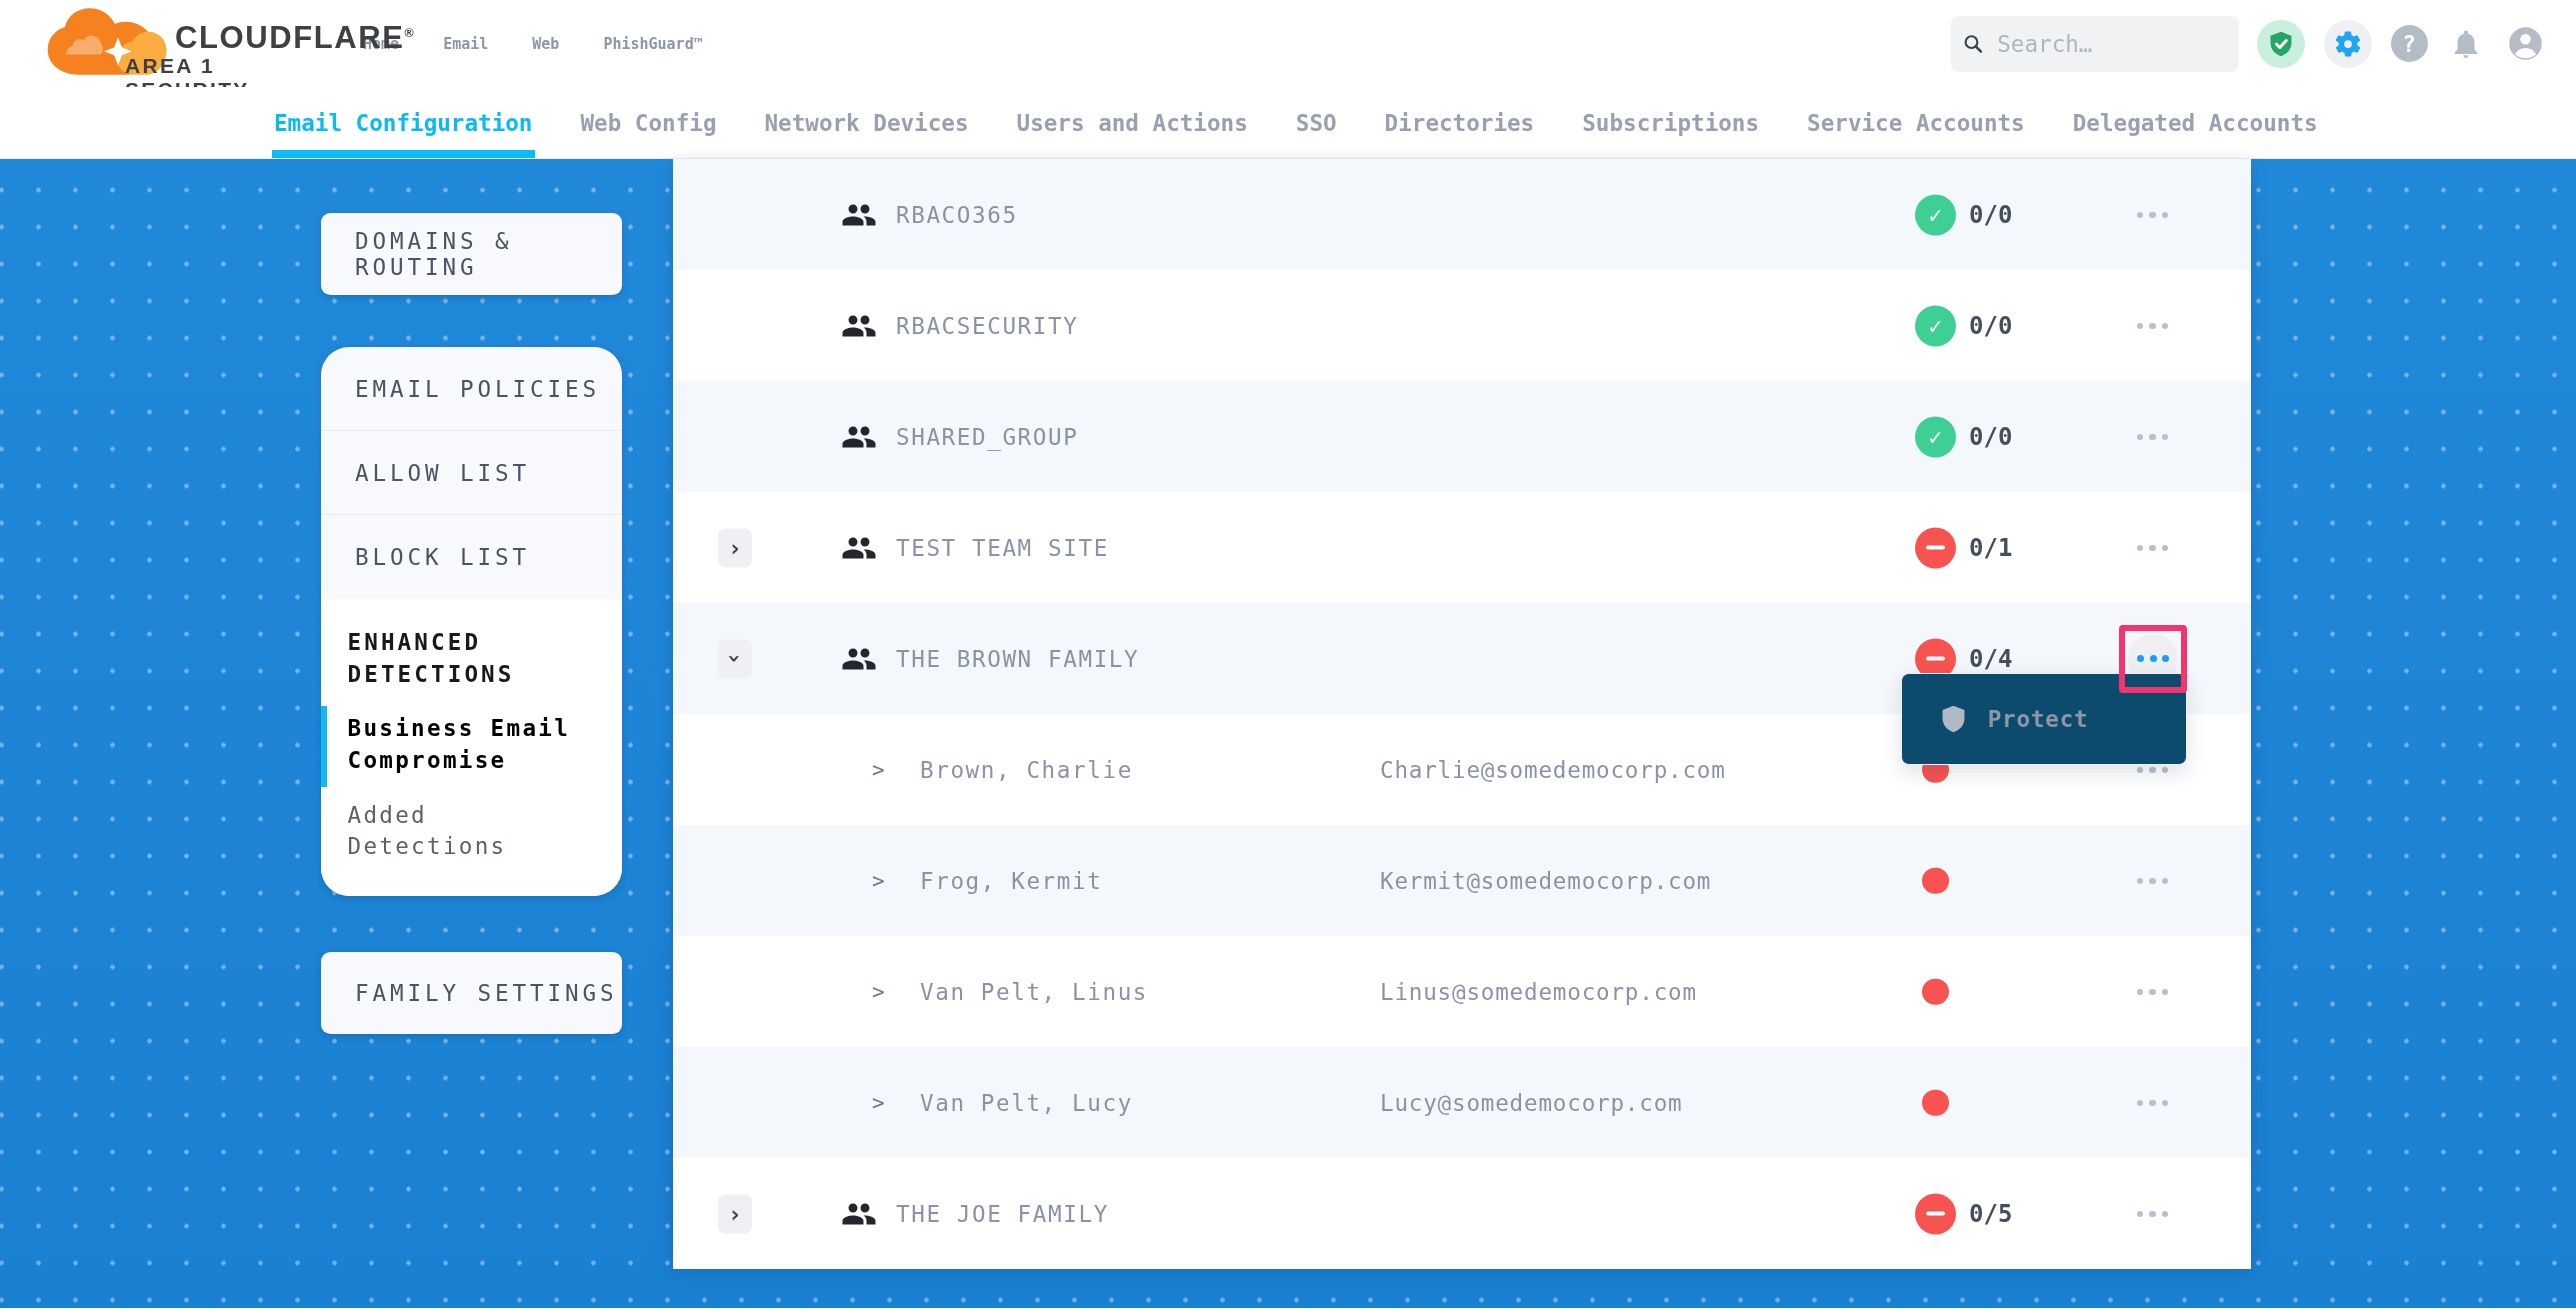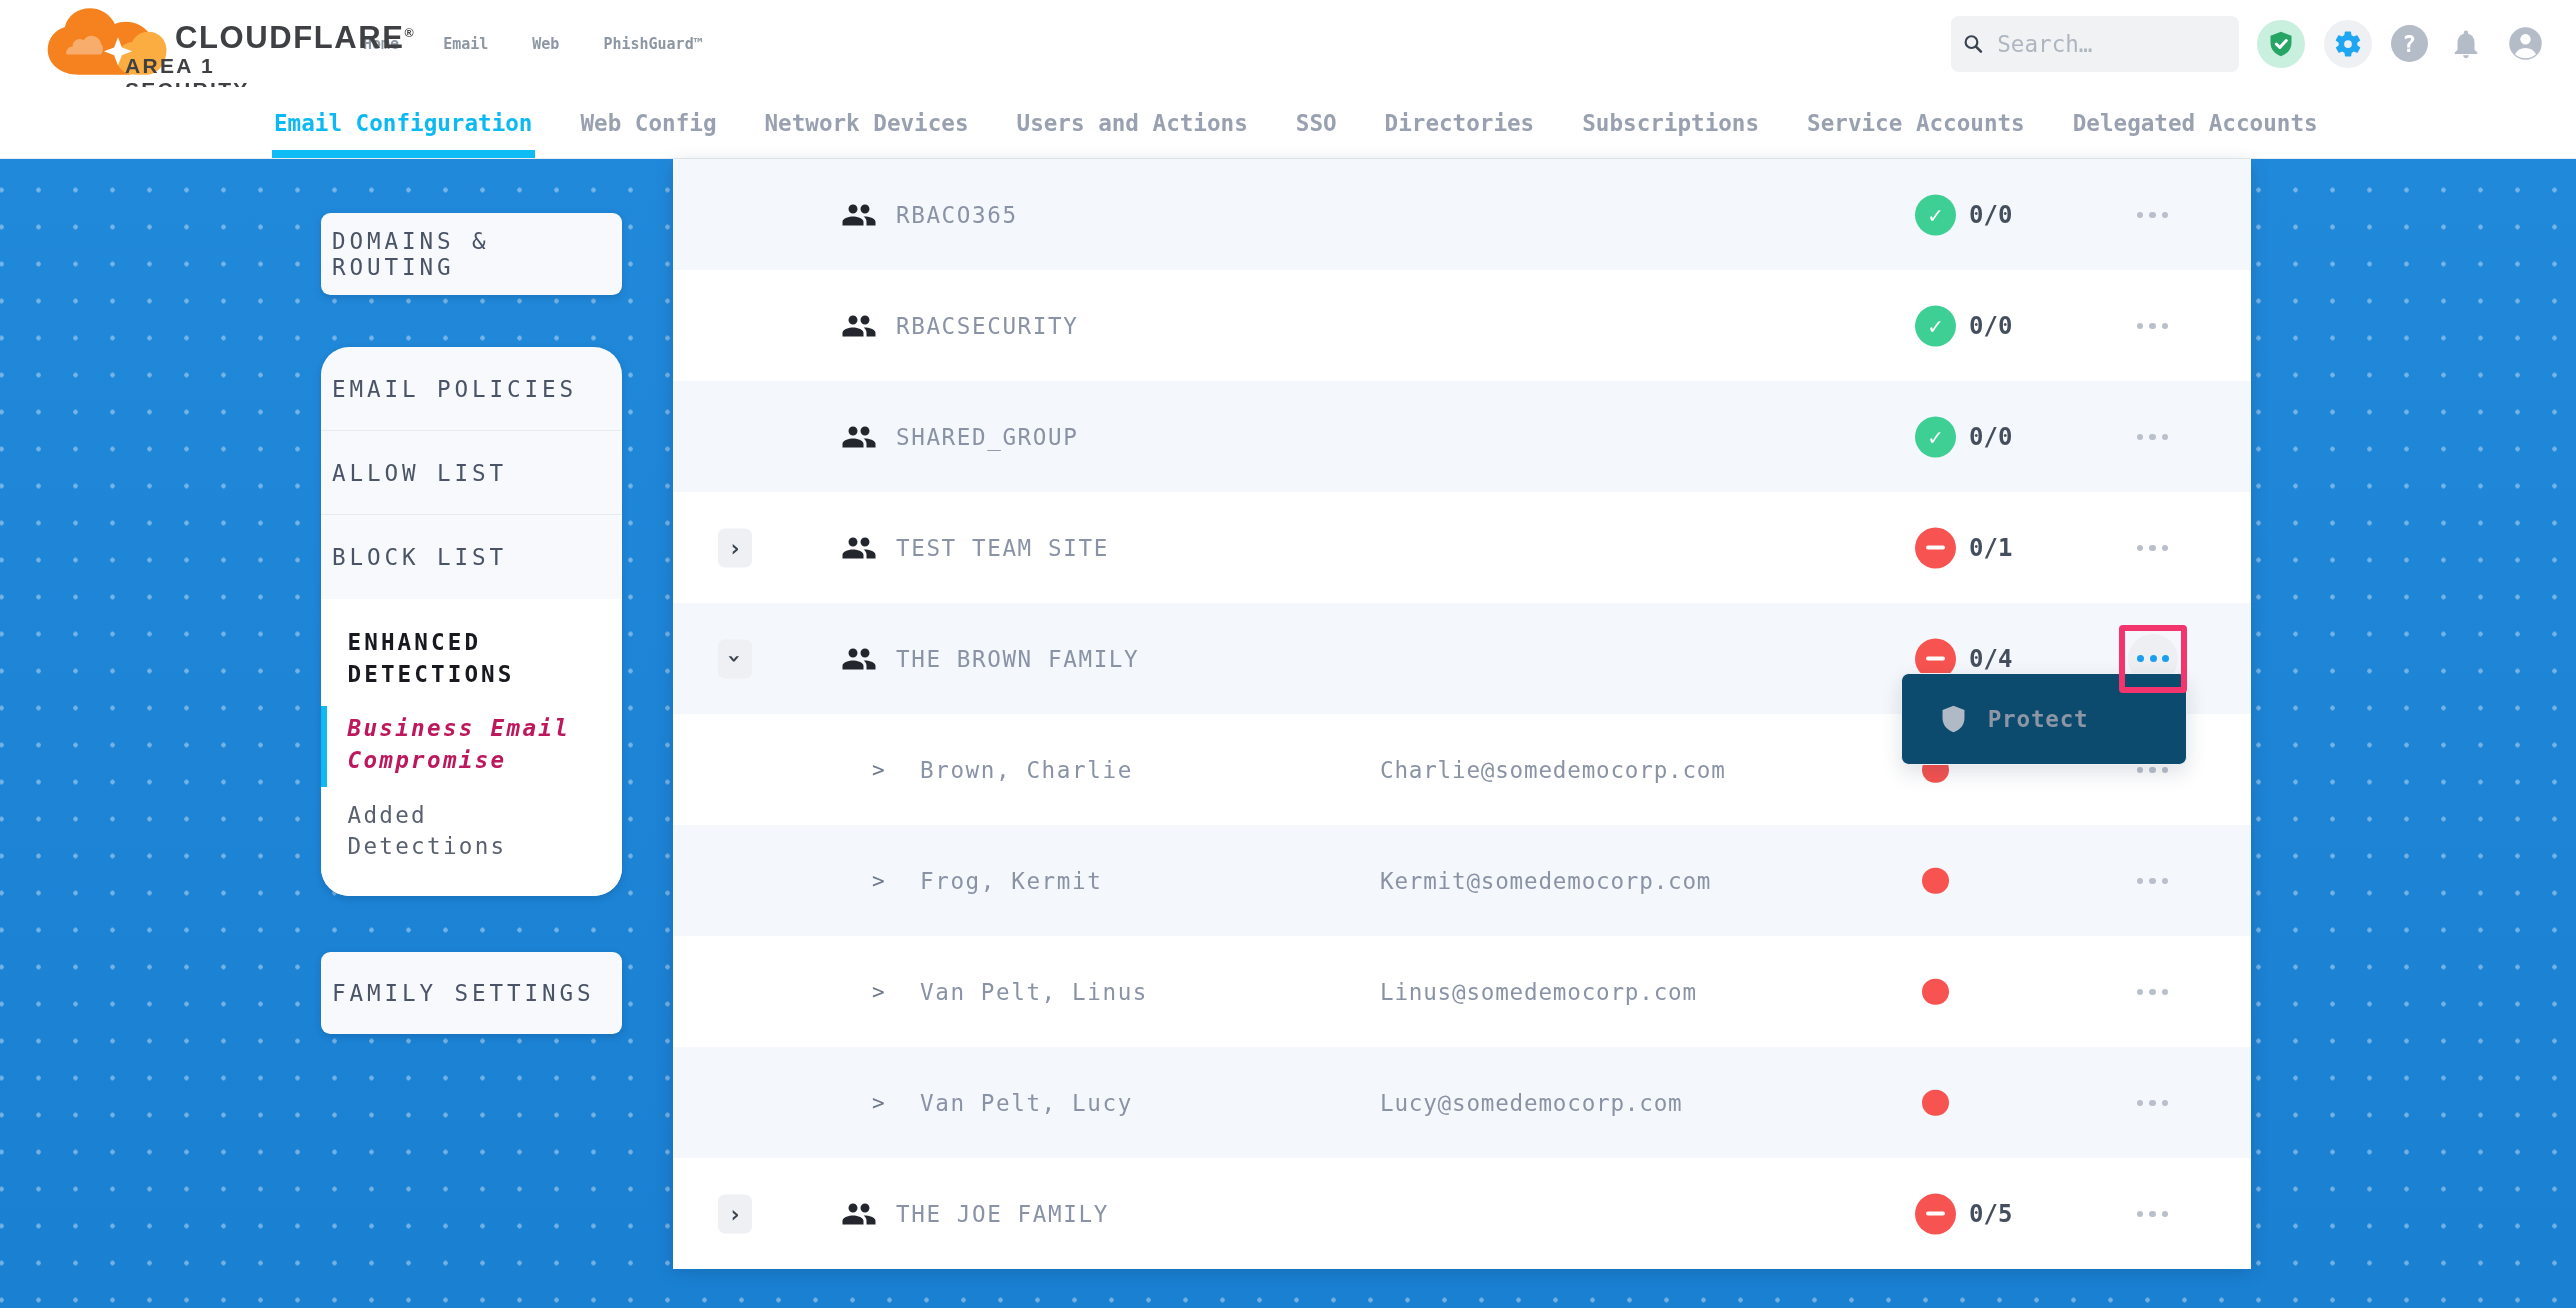--- a/index.html
+++ b/index.html
@@ -40,26 +40,26 @@
     background-size:37px 37px, 100% 100%;
     background-position:20px 12.5px, 0 0;
   }
 
   
   .sidebar { position:absolute; left:321px; top:54px; width:301px; }
   .side-card { background:#f7f9fc; border-radius:9.3px; box-shadow:0 2.3px 7.8px rgba(10,40,80,0.18); overflow:hidden; }
   .card-a { height:82px; display:flex; align-items:center; }
   .card-c { height:82px; display:flex; align-items:center; margin-top:56px; }
   .card-b { margin-top:52px;border-radius:28px; }
-  .side-item { height:84px; display:flex; align-items:center; padding-left:11px; font-size:22.6px; letter-spacing:3.9px; color:#4a5466; cursor:pointer; }
+  .side-item { height:84px; display:flex; align-items:center; padding-left:34px; font-size:22.6px; letter-spacing:3.9px; color:#4a5466; cursor:pointer; }
   .card-b .side-item { border-bottom:0.8px solid #e7eaee; }
   .active-section { position:relative; background:#fff; padding:28px 22px 33px 26.5px; }
   .sec-title { font-size:22.6px; font-weight:700; letter-spacing:3.1px; color:#17191f; line-height:1.4; width:241px; }
   .sec-link { font-size:22.6px; letter-spacing:2.3px; line-height:1.4; margin-top:23px; cursor:pointer; }
-  .sec-link.active { color:#be185d; font-weight:700; width:233px;font-style:italic; }
+  .sec-link.active { color:#000000; font-weight:700; width:233px; }
   .sec-link.normal { color:#59616e; }
   .active-bar { position:absolute; left:0; top:107px; width:6.2px; height:81px; background:#12b8f2; }
 
   
   .panel { position:absolute; left:673px; top:0; width:1578px; height:1108px; background:#fff; box-shadow:0 4.7px 17px rgba(10,40,80,0.22); }
   .row { position:relative; height:111px; }
   .row:nth-child(odd) { background:#f4f7fb; }
   .row:nth-child(even) { background:#ffffff; }
   .cell { position:absolute; top:50%; transform:translateY(-50%); }
   .exp-btn { left:45px; width:34px; height:39px; border-radius:7px; background:#eef0f3; display:flex; align-items:center; justify-content:center; cursor:pointer; }

